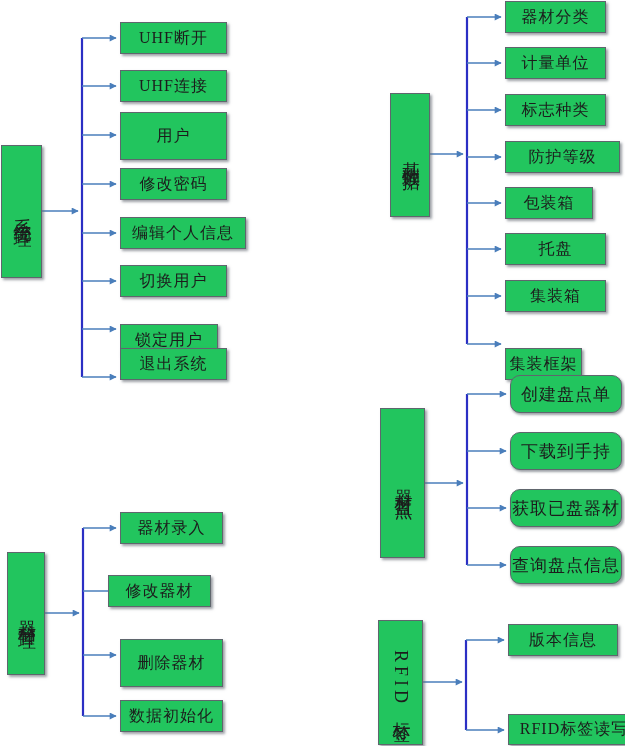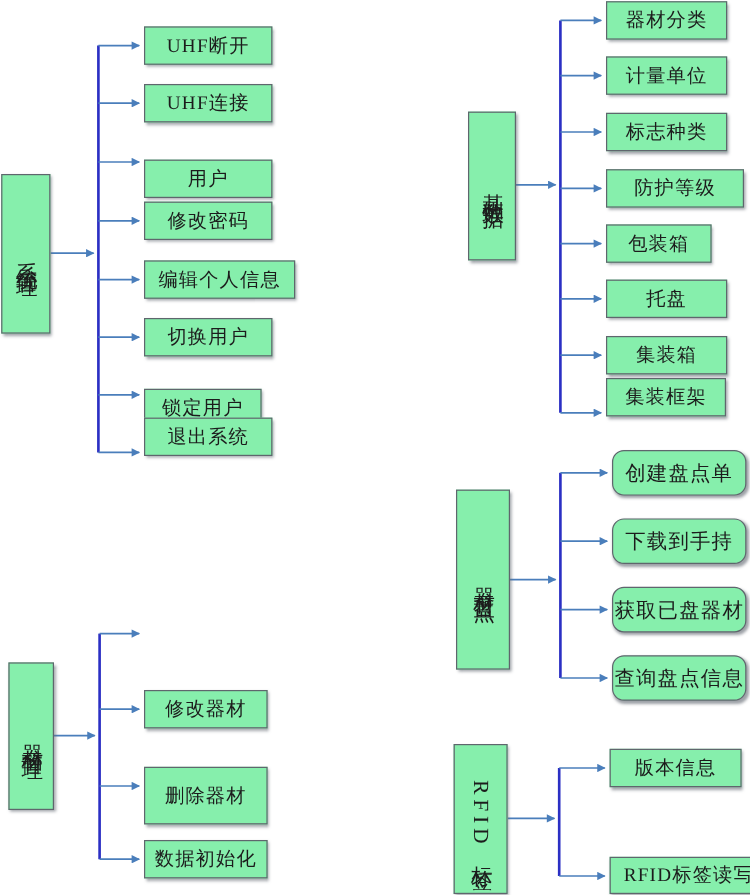--- a/index.html
+++ b/index.html
@@ -7,21 +7,21 @@
     position:relative;
     width:625px;height:746px;
     background:#ffffff;
     overflow:hidden;
     font-family:"Liberation Serif","DejaVu Serif",serif;
   }
   .connectors{position:absolute;left:0;top:0;z-index:1;}
   .box{
     position:absolute;
     box-sizing:border-box;
-    background:#86efac;
+    background:#22c55e;
     border:1px solid #5f666d;
     box-shadow:1.5px 2px 2.5px rgba(105,110,120,0.65);
     display:flex;align-items:center;justify-content:center;
     color:#1c1c1c;
     z-index:2;
     text-align:center;
     white-space:nowrap;
   }
   .child{font-size:16px;letter-spacing:1px;}
   .parent{
@@ -92,39 +92,40 @@
       <line x1="466" y1="640" x2="466" y2="730" stroke="#2b2fc4" stroke-width="2.2"></line>
       <line x1="423" y1="682" x2="462" y2="682" marker-end="url(#ah)"></line>
       <line x1="466" y1="640" x2="504" y2="640" marker-end="url(#ah)"></line>
       <line x1="466" y1="730" x2="504" y2="730" marker-end="url(#ah)"></line>
     </g>
   </svg>
 
   <div class="box parent" style="left:1px;top:145px;width:41px;height:133px">系统管理</div>
   <div class="box child" style="left:120px;top:22px;width:107px;height:32px">UHF断开</div>
   <div class="box child" style="left:120px;top:70px;width:107px;height:32px">UHF连接</div>
-  <div class="box child" style="left:120px;top:133px;width:107px;height:32px">用户</div>
+  <div class="box child" style="left:120px;top:112px;width:107px;height:48px">用户</div>
   <div class="box child" style="left:120px;top:168px;width:107px;height:32px">修改密码</div>
   <div class="box child" style="left:120px;top:217px;width:126px;height:32px">编辑个人信息</div>
   <div class="box child" style="left:120px;top:265px;width:107px;height:32px">切换用户</div>
   <div class="box child" style="left:120px;top:324px;width:98px;height:32px">锁定用户</div>
   <div class="box child" style="left:120px;top:348px;width:107px;height:32px">退出系统</div>
 
   <div class="box parent" style="left:390px;top:93px;width:40px;height:124px">基础数据</div>
   <div class="box child" style="left:505px;top:1px;width:101px;height:32px">器材分类</div>
   <div class="box child" style="left:505px;top:47px;width:101px;height:32px">计量单位</div>
   <div class="box child" style="left:505px;top:94px;width:101px;height:32px">标志种类</div>
   <div class="box child" style="left:505px;top:141px;width:115px;height:32px">防护等级</div>
   <div class="box child" style="left:505px;top:187px;width:88px;height:32px">包装箱</div>
   <div class="box child" style="left:505px;top:233px;width:101px;height:32px">托盘</div>
   <div class="box child" style="left:505px;top:280px;width:101px;height:32px">集装箱</div>
-  <div class="box child" style="left:505px;top:315px;width:100px;height:32px">集装框架</div>
+  <div class="box child" style="left:505px;top:348px;width:77px;height:32px">集装框架</div>
 
   <div class="box parent" style="left:7px;top:552px;width:38px;height:123px">器材管理</div>
-  <div class="box child" style="left:120px;top:575px;width:103px;height:32px">修改器材</div>
+  <div class="box child" style="left:120px;top:512px;width:103px;height:32px">器材录入</div>
+  <div class="box child" style="left:108px;top:575px;width:103px;height:32px">修改器材</div>
   <div class="box child" style="left:120px;top:639px;width:103px;height:48px">删除器材</div>
   <div class="box child" style="left:120px;top:700px;width:103px;height:32px">数据初始化</div>
 
   <div class="box parent" style="left:380px;top:408px;width:45px;height:150px">器材盘点</div>
   <div class="box child s4" style="left:510px;top:375px;width:112px;height:38px">创建盘点单</div>
   <div class="box child s4" style="left:510px;top:432px;width:112px;height:38px">下载到手持</div>
   <div class="box child s4" style="left:510px;top:489px;width:112px;height:38px">获取已盘器材</div>
   <div class="box child s4" style="left:510px;top:546px;width:112px;height:38px">查询盘点信息</div>
 
   <div class="box parent" style="left:378px;top:620px;width:45px;height:125px">RFID标签</div>

